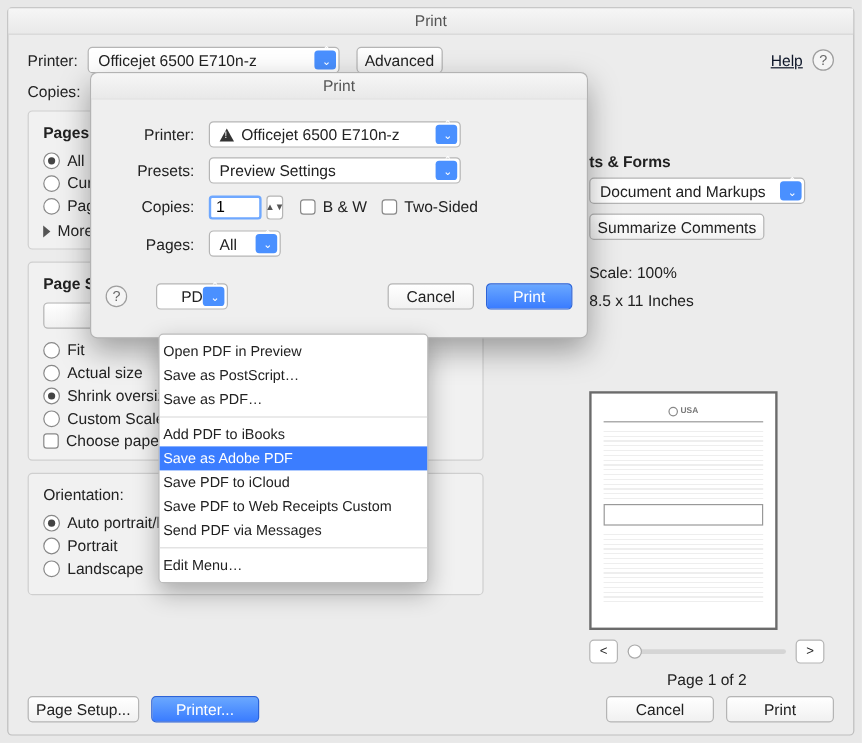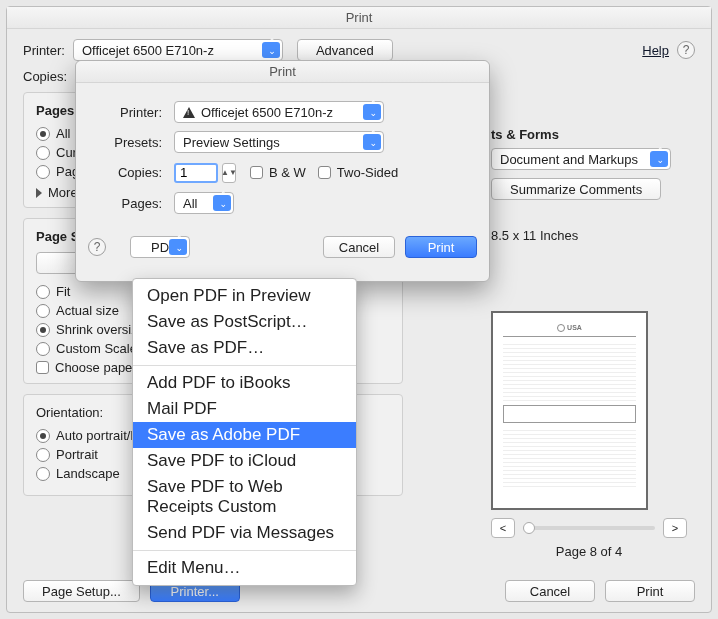--- a/index.html
+++ b/index.html
@@ -5,21 +5,21 @@
   * { box-sizing: border-box; margin: 0; padding: 0; font-family: -apple-system, "Helvetica Neue", Arial, sans-serif; }
   body { background:#e8e8e8; width:718px; height:619px; overflow:hidden; position:relative; font-size:13px; color:#222; }
   .window { position:absolute; left:6px; top:6px; width:706px; height:607px; background:#ececec; border:1px solid #bdbdbd; border-radius:4px; }
   .titlebar { height:22px; line-height:22px; text-align:center; color:#555; font-size:13px; border-bottom:1px solid #d5d5d5; background:linear-gradient(#f6f6f6,#e9e9e9); }
   .pad { padding:10px 16px; }
   .row { display:flex; align-items:center; margin-bottom:8px; }
   .label { margin-right:8px; }
   .select { display:inline-flex; align-items:center; background:#fff; border:1px solid #b5b5b5; border-radius:4px; height:22px; padding:0 22px 0 8px; position:relative; font-size:13px; min-width:60px; }
   .select::after { content:""; position:absolute; right:2px; top:2px; width:18px; height:16px; background:#4a90ff; border-radius:3px; }
   .select::before { content:"⌃\A⌄"; white-space:pre; position:absolute; right:6px; top:-2px; font-size:9px; line-height:9px; color:#fff; z-index:2; }
-  .btn { display:inline-flex; align-items:center; justify-content:center; background:linear-gradient(#ffffff,#f1f1f1); border:1px solid #b5b5b5; border-radius:4px; height:22px; padding:0 18px; font-size:13px; }
+  .btn { display:inline-flex; align-items:center; justify-content:center; background:linear-gradient(#ffffff,#f1f1f1); border:1px solid #b5b5b5; border-radius:4px; height:22px; padding:0 6px; font-size:13px; }
   .btn-blue { background:linear-gradient(#6aa8ff,#3a7cff); border:1px solid #2b63d9; color:#fff; }
   .link { color:#0f172a; text-decoration:underline; }
   .helpdot { display:inline-flex; align-items:center; justify-content:center; width:18px; height:18px; border:1px solid #9e9e9e; border-radius:50%; color:#666; font-size:12px; background:#f5f5f5; }
   .group { border:1px solid #cfcfcf; border-radius:4px; background:#f1f1f1; padding:10px 12px; }
   .grouptitle { font-weight:600; margin-bottom:8px; }
   .radio, .check { display:flex; align-items:center; margin:4px 0; }
   .radio .dot { width:14px; height:14px; border:1px solid #888; border-radius:50%; margin-right:6px; background:#fff; position:relative; }
   .radio.sel .dot::after { content:""; position:absolute; left:3px; top:3px; width:6px; height:6px; border-radius:50%; background:#444; }
   .check .box { width:13px; height:13px; border:1px solid #888; border-radius:3px; margin-right:6px; background:#fff; }
   .disclosure { width:0;height:0;border-top:5px solid transparent;border-bottom:5px solid transparent;border-left:6px solid #555;margin-right:6px; }
@@ -35,21 +35,21 @@
   .field-row { display:flex; align-items:center; margin:8px 0; }
   .field-label { width:70px; text-align:right; margin-right:12px; }
   .numbox { width:44px; height:20px; border:2px solid #6fa8ff; border-radius:3px; padding:0 4px; background:#fff; }
   .stepper { width:14px; height:20px; border:1px solid #b5b5b5; border-radius:3px; margin-left:4px; background:#fff; font-size:8px; display:flex; flex-direction:column; align-items:center; justify-content:center; color:#555; }
   .sheet-buttons { display:flex; align-items:center; gap:10px; padding:4px 12px 12px; }
   .warn-icon { display:inline-block; width:0;height:0; border-left:6px solid transparent; border-right:6px solid transparent; border-bottom:11px solid #333; margin-right:6px; position:relative; }
   .warn-icon::after { content:"!"; position:absolute; top:1px; left:-2px; width:4px; font-size:8px; color:#fff; }
 
   
   .menu { position:absolute; left:132px; top:278px; width:225px; background:#fff; border:1px solid #bcbcbc; border-radius:4px; box-shadow:0 8px 20px rgba(0,0,0,.3); padding:4px 0; z-index:50; }
-  .menu-item { padding:3px 14px; font-size:17px; }
+  .menu-item { padding:3px 3px; font-size:12px; }
   .menu-item.sel { background:#3b7dff; color:#fff; }
   .menu-sep { height:1px; background:#dcdcdc; margin:4px 0; }
 
   .pager { display:flex; align-items:center; margin-top:8px; }
   .pager .track { flex:1; height:4px; background:#d5d5d5; border-radius:2px; margin:0 8px; position:relative; }
   .pager .knob { position:absolute; left:0; top:-4px; width:12px; height:12px; background:#fff; border:1px solid #aaa; border-radius:50%; }
   .smallbtn { width:24px; height:20px; border:1px solid #b5b5b5; border-radius:4px; background:#fff; display:flex; align-items:center; justify-content:center; font-size:11px; }
   .usa-logo { font-size:7px; font-weight:bold; color:#777; display:flex; align-items:center; gap:2px; }
   .usa-logo .circ { width:8px; height:8px; border:1px solid #888; border-radius:50%; }
 </style>
@@ -144,20 +144,21 @@
   </div>
 
   <div class="rightcol">
     <div style="font-weight:600; margin-bottom:6px;">ts &amp; Forms</div>
     <span class="select" style="width:180px">
       <span>Document and Markups</span>
     </span>
     <div style="height:8px"></div>
     <span class="btn">Summarize Comments</span>
     <div style="height:20px"></div>
+    <div>Scale: 100%</div>
     <div style="height:8px"></div>
     <div>8.5 x 11 Inches</div>
 
     <div class="preview">
       <div class="usa-logo">
           <span class="circ"></span>
           <span>USA</span>
         </div>
       <div style="width:100%; border-top:1px solid #999; margin:4px 0;"></div>
       <div style="width:100%; height:60px; background:repeating-linear-gradient(#fff,#fff 3px,#eee 3px,#eee 4px);"></div>
@@ -165,21 +166,21 @@
       <div style="width:100%; height:60px; background:repeating-linear-gradient(#fff,#fff 3px,#eee 3px,#eee 4px);"></div>
     </div>
 
     <div class="pager">
       <span class="smallbtn">&lt;</span>
       <span class="track">
           <span class="knob"></span>
         </span>
       <span class="smallbtn">&gt;</span>
     </div>
-    <div style="text-align:center; margin-top:6px;">Page 8 of 4</div>
+    <div style="text-align:center; margin-top:6px;">Page 1 of 2</div>
   </div>
 
   <div class="footer">
     <span class="btn">Page Setup...</span>
     <span style="width:10px"></span>
     <span class="btn btn-blue" style="width:90px">Printer...</span>
     <span class="spacer"></span>
     <span class="btn" style="width:90px">Cancel</span>
     <span style="width:10px"></span>
     <span class="btn" style="width:90px">Print</span>
@@ -235,20 +236,19 @@
     <span class="btn btn-blue" style="width:72px">Print</span>
   </div>
 </div>
 
 <div class="menu" id="pdf-menu">
     <div class="menu-item">Open PDF in Preview</div>
     <div class="menu-item">Save as PostScript…</div>
     <div class="menu-item">Save as PDF…</div>
     <div class="menu-sep"></div>
     <div class="menu-item">Add PDF to iBooks</div>
-    <div class="menu-item">Mail PDF</div>
     <div class="menu-item sel">Save as Adobe PDF</div>
     <div class="menu-item">Save PDF to iCloud</div>
     <div class="menu-item">Save PDF to Web Receipts Custom</div>
     <div class="menu-item">Send PDF via Messages</div>
     <div class="menu-sep"></div>
     <div class="menu-item">Edit Menu…</div>
   </div>
 
 </body></html>

